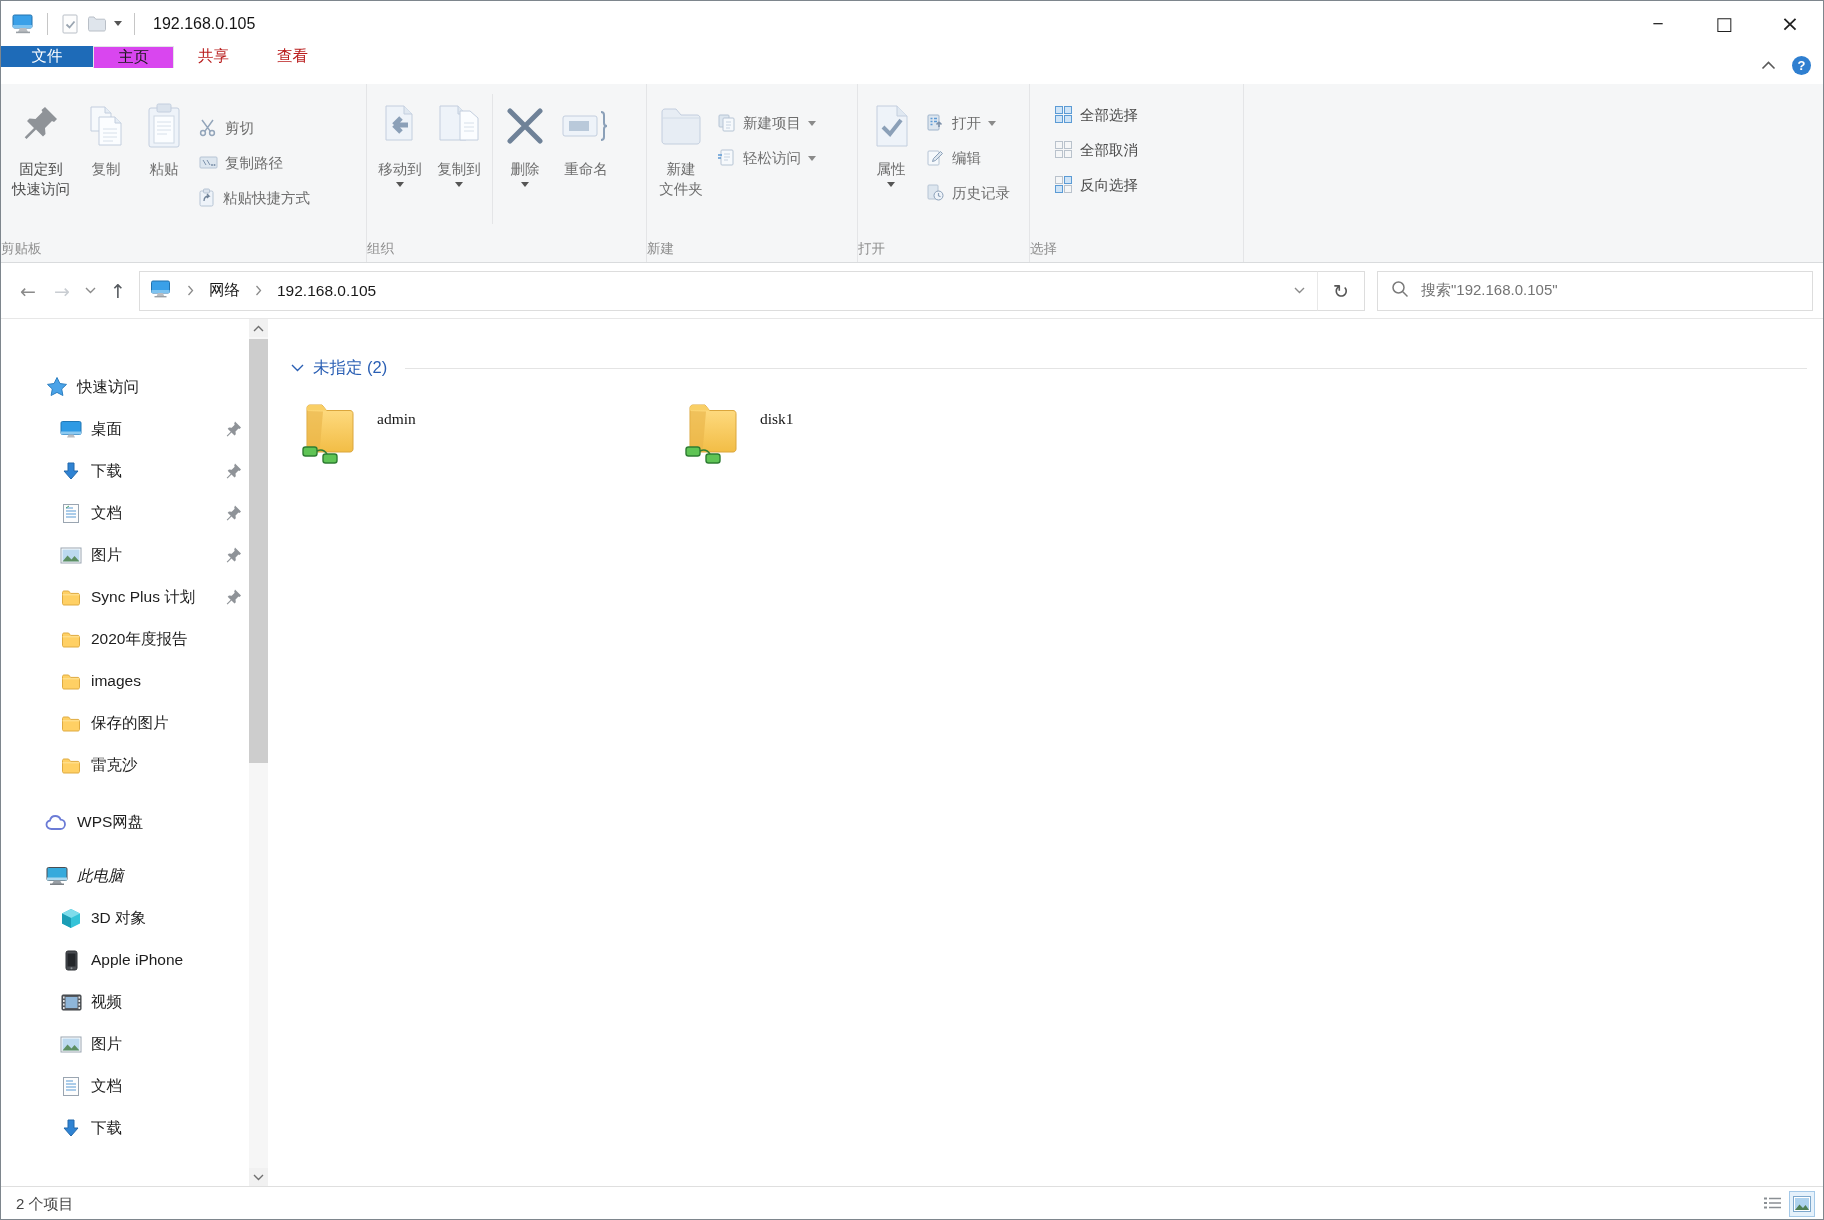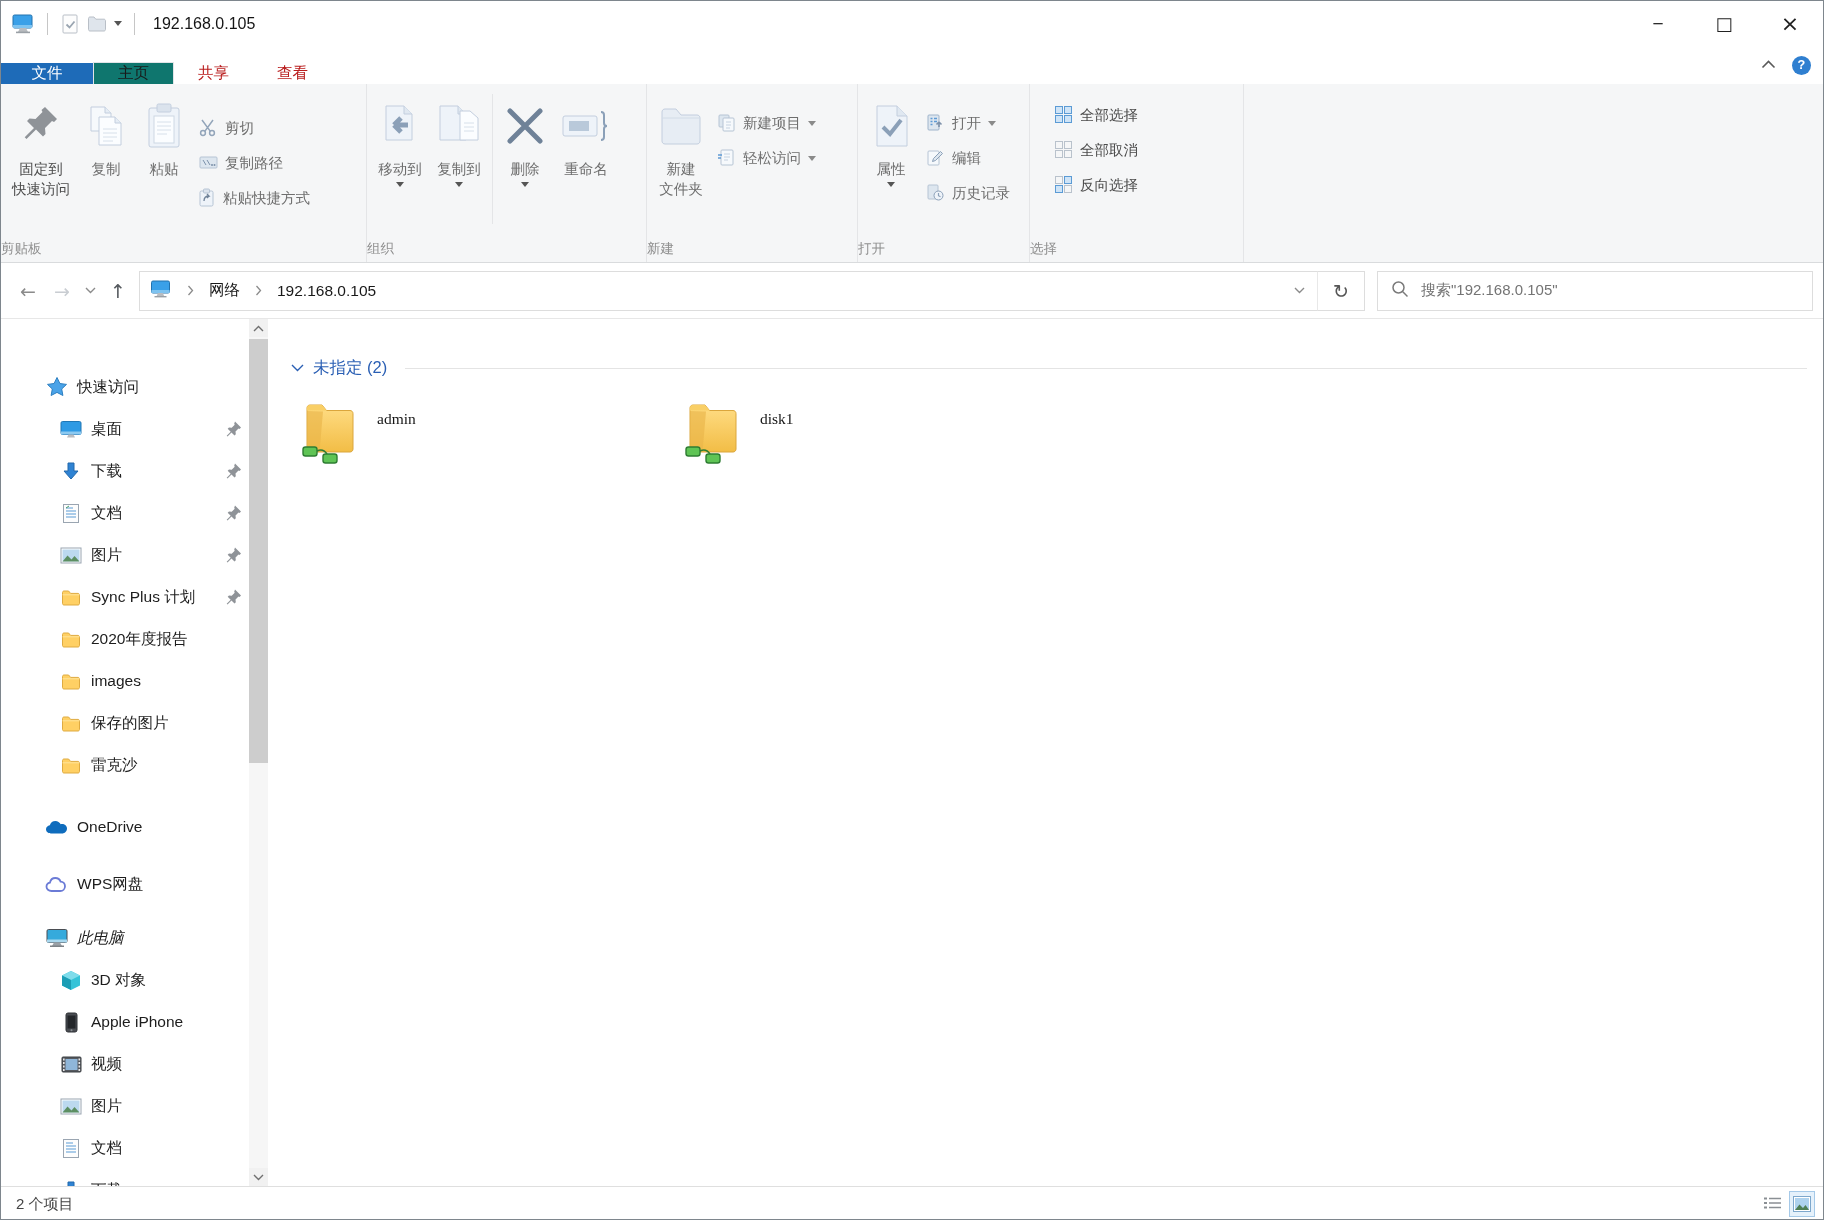--- a/index.html
+++ b/index.html
@@ -12,24 +12,24 @@
   .titlebar{height:45px;display:flex;align-items:center;position:relative;background:#fff;}
   .qat{display:flex;align-items:center;padding-left:10px;gap:7px;}
   .qat-sep{width:1px;height:22px;background:#c6c6c6;margin:0 5px;}
   .qat-btn{display:flex;align-items:center;justify-content:center;}
   .caret-down{width:0;height:0;border-left:4px solid transparent;border-right:4px solid transparent;border-top:5px solid #555;}
   .title-text{font-size:16px;color:#151515;margin-left:6px;}
   .win-controls{position:absolute;right:0;top:0;height:45px;display:flex;}
   .win-btn{width:66px;height:45px;display:flex;align-items:center;justify-content:center;font-size:15px;color:#222;font-family:"DejaVu Sans",sans-serif;}
 
   
-  .tabrow{height:38px;background:#fff;display:flex;align-items:flex-end;position:relative;font-family:Liberation Mono, monospace;}
+  .tabrow{height:38px;background:#fff;display:flex;align-items:flex-start;position:relative;}
   .tab-file{width:92px;background:#1e6bb8;color:#fff;display:flex;align-items:center;justify-content:center;font-size:15.5px;}
   .tab{padding:0 24px;display:flex;align-items:center;font-size:15.5px;color:#b91c1c;}
-  .tab.active{background:#0f766e;border:1px solid #e2e4e7;border-bottom:none;color:#191919;}
+  .tab.active{background:#d946ef;border:1px solid #e2e4e7;border-bottom:none;color:#191919;}
   .tabrow-right{position:absolute;right:12px;top:0;height:38px;display:flex;align-items:center;gap:16px;}
   .help-circle{width:19px;height:19px;border-radius:50%;background:#2f7fd0;color:#fff;font-size:13px;font-weight:bold;display:flex;align-items:center;justify-content:center;}
 
   
   .ribbon{height:179px;background:#f5f6f7;border-bottom:1px solid #d9dbdd;display:flex;}
   .rgroup{position:relative;height:100%;border-right:1px solid #e4e5e7;display:flex;align-items:flex-start;padding:0 4px;}
   .rgroup-label{position:absolute;bottom:4px;left:0;right:0;text-align:left;font-size:13.5px;color:#8e8e8e;}
   .bigbtn{display:flex;flex-direction:column;align-items:center;padding:14px 7px 0;min-width:58px;}
   .bicon{height:56px;display:flex;align-items:center;justify-content:center;}
   .blabel{font-size:14.5px;color:#4b4b4b;text-align:center;line-height:20px;margin-top:5px;white-space:nowrap;}
@@ -560,28 +560,20 @@
       <div class="srow child">
         <span class="sicon">
           <svg width="20" height="17" viewBox="0 0 20 17">
               <path d="M1.5 3.5c0-.9.7-1.5 1.5-1.5h4.6l2 2.4H17c.9 0 1.5.7 1.5 1.5v8.6c0 .9-.7 1.5-1.5 1.5H3c-.9 0-1.5-.7-1.5-1.5z" fill="#ffd064" stroke="#dfab41"></path>
               <path d="M1.5 5.8h17" stroke="#ffe49b"></path>
             </svg>
         </span>
         <span class="slabel">雷克沙</span>
       </div>
 
-      <div class="srow g20">
-        <span class="sicon">
-          <svg width="24" height="16" viewBox="0 0 24 16">
-              <path d="M6 14.5c-2.8 0-5-1.8-5-4.2 0-2.1 1.6-3.8 3.8-4.1C5.6 3.6 7.8 2 10.4 2c2.3 0 4.3 1.3 5.3 3.2.4-.1.8-.2 1.3-.2 2.8 0 5 1.9 5 4.5 0 2.7-2.2 5-5 5z" fill="#0f6cbd"></path>
-            </svg>
-        </span>
-        <span class="slabel">OneDrive</span>
-      </div>
 
       <div class="srow g15">
         <span class="sicon">
           <svg width="24" height="17" viewBox="0 0 24 17">
               <path d="M6.5 15c-2.8 0-5-1.9-5-4.2 0-2 1.4-3.7 3.4-4.1C5.5 4 7.6 2 10.3 2c2.4 0 4.5 1.5 5.3 3.6 2.5.1 4.4 2 4.4 4.6 0 2.6-2.1 4.8-4.7 4.8z" fill="none" stroke="#6b7bd6" stroke-width="1.8"></path>
             </svg>
         </span>
         <span class="slabel">WPS网盘</span>
       </div>
 

